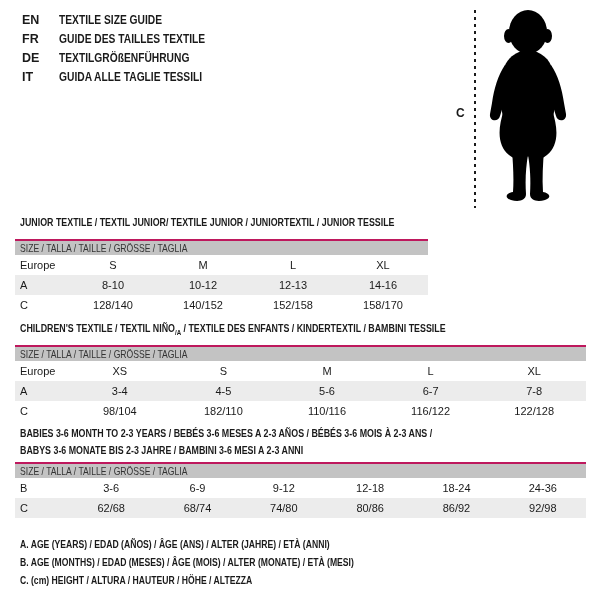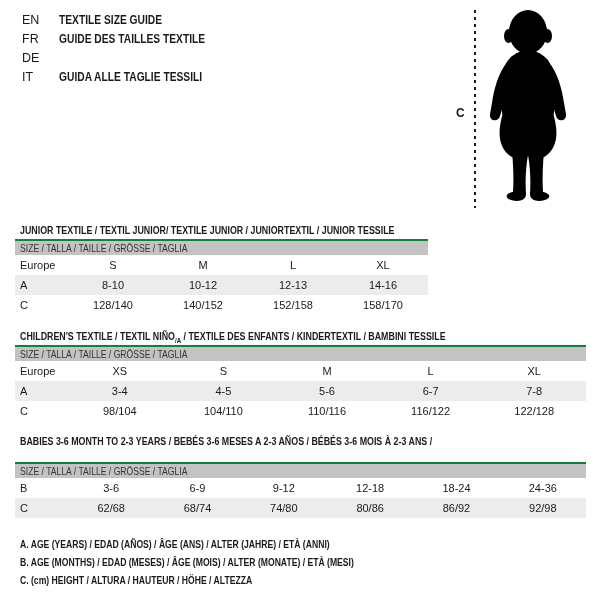--- a/index.html
+++ b/index.html
@@ -5,35 +5,35 @@
   html,body { margin:0; padding:0; }
   body {
     width:600px; height:600px; background:#ffffff; position:relative;
     font-family:"Liberation Sans", sans-serif; color:#1a1a1a; overflow:hidden;
   }
   .condensed { transform:scaleX(0.82); transform-origin:0 0; white-space:nowrap; display:inline-block; }
 
   
   .lang-block { position:absolute; left:22px; top:10px; }
   .lang-row { display:flex; height:19px; align-items:center; }
-  .lang-code { width:37px; font-weight:normal; font-size:12.5px; }
+  .lang-code { width:37px; font-weight:bold; font-size:12.5px; }
   .lang-title { font-weight:bold; font-size:12.5px; }
 
   
   .figure-svg { position:absolute; left:440px; top:6px; }
   .fig-label { position:absolute; left:456px; top:106px; font-weight:bold; font-size:12px; }
 
   
-  .t-title { position:absolute; left:20px; font-weight:bold; font-size:10.8px;margin-top:8px; }
+  .t-title { position:absolute; left:20px; font-weight:bold; font-size:10.8px; }
   .t-title .sub { font-size:7.5px; vertical-align:sub; }
   .two-line div { line-height:17px; height:17px; }
 
   
   .size-table { position:absolute; left:15px; }
-  .size-bar { height:14px; background:#c3c3c3; border-top:2px solid #15803d;
+  .size-bar { height:14px; background:#c3c3c3; border-top:2px solid #be185d;
               line-height:14px; padding-left:5px; font-size:10.5px; color:#333333; }
   .trow { display:flex; height:20px; align-items:center; font-size:11px; }
   .trow.alt { background:#ececec; }
   .tlabel { width:48px; padding-left:5px; }
   .tcell { flex:1; text-align:center; }
 
   
   .footnotes { position:absolute; left:20px; top:535px; }
   .footnote { font-weight:bold; font-size:10.5px; height:18px; line-height:18px;text-decoration:underline; }
 </style>
@@ -44,20 +44,21 @@
   <div class="lang-row">
     <span class="lang-code">EN</span>
     <span class="lang-title"><span class="condensed">TEXTILE SIZE GUIDE</span></span>
   </div>
   <div class="lang-row">
     <span class="lang-code">FR</span>
     <span class="lang-title"><span class="condensed">GUIDE DES TAILLES TEXTILE</span></span>
   </div>
   <div class="lang-row">
     <span class="lang-code">DE</span>
+    <span class="lang-title"><span class="condensed">TEXTILGRÖßENFÜHRUNG</span></span>
   </div>
   <div class="lang-row">
     <span class="lang-code">IT</span>
     <span class="lang-title"><span class="condensed">GUIDA ALLE TAGLIE TESSILI</span></span>
   </div>
 </div>
 
 <svg class="figure-svg" width="150" height="206" viewBox="0 0 150 206" aria-hidden="true">
   <line x1="35" y1="4" x2="35" y2="202" stroke="#1a1a1a" stroke-width="2" stroke-dasharray="3 4"></line>
   <g fill="#000000" transform="translate(43,2)">
@@ -123,29 +124,30 @@
     <span class="tlabel">A</span>
     <span class="tcell">3-4</span>
     <span class="tcell">4-5</span>
     <span class="tcell">5-6</span>
     <span class="tcell">6-7</span>
     <span class="tcell">7-8</span>
   </div>
   <div class="trow">
     <span class="tlabel">C</span>
     <span class="tcell">98/104</span>
-    <span class="tcell">104/110</span>
+    <span class="tcell">182/110</span>
     <span class="tcell">110/116</span>
     <span class="tcell">116/122</span>
     <span class="tcell">122/128</span>
   </div>
 </div>
 
 <div class="t-title two-line" style="top:425px;">
   <div><span class="condensed">BABIES 3-6 MONTH TO 2-3 YEARS / BEBÉS 3-6 MESES A 2-3 AÑOS / BÉBÉS 3-6 MOIS À 2-3 ANS /</span></div>
+  <div><span class="condensed">BABYS 3-6 MONATE BIS 2-3 JAHRE / BAMBINI 3-6 MESI A 2-3 ANNI</span></div>
 </div>
 <div class="size-table" style="top:462px; width:571px;">
   <div class="size-bar">
     <span class="condensed">SIZE / TALLA / TAILLE / GRÖSSE / TAGLIA</span>
   </div>
   <div class="trow">
     <span class="tlabel">B</span>
     <span class="tcell">3-6</span>
     <span class="tcell">6-9</span>
     <span class="tcell">9-12</span>

